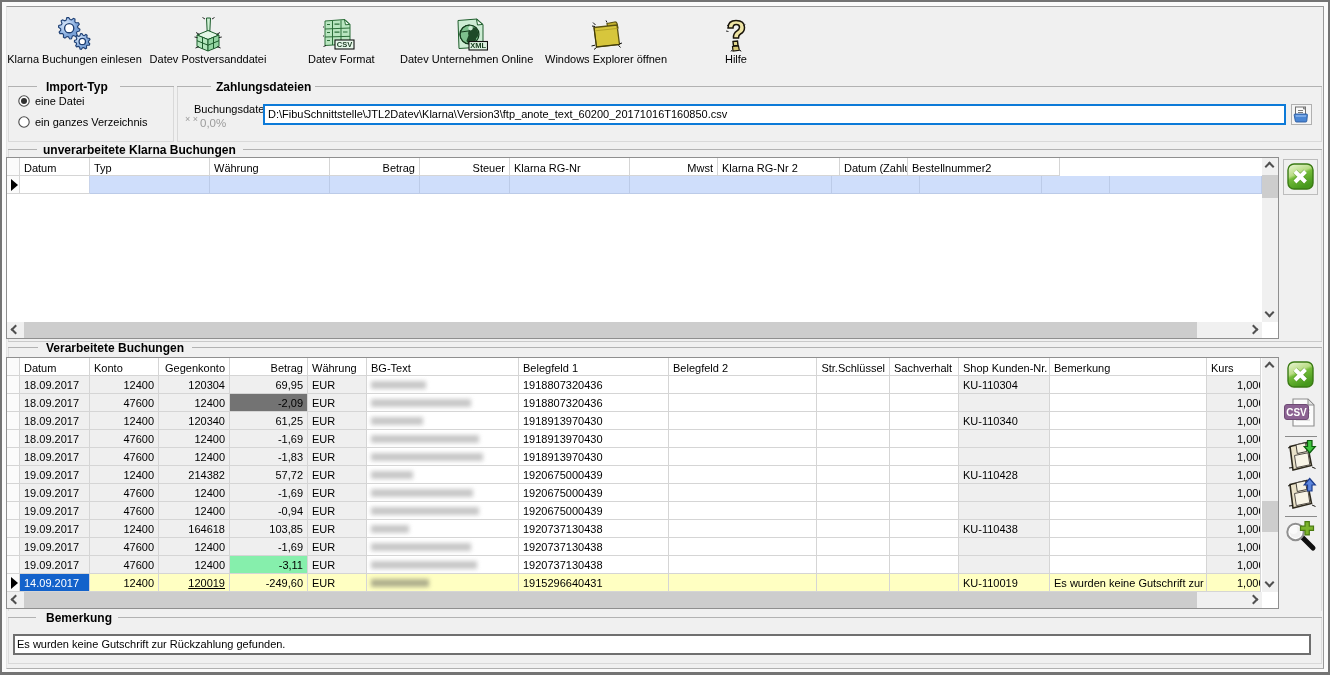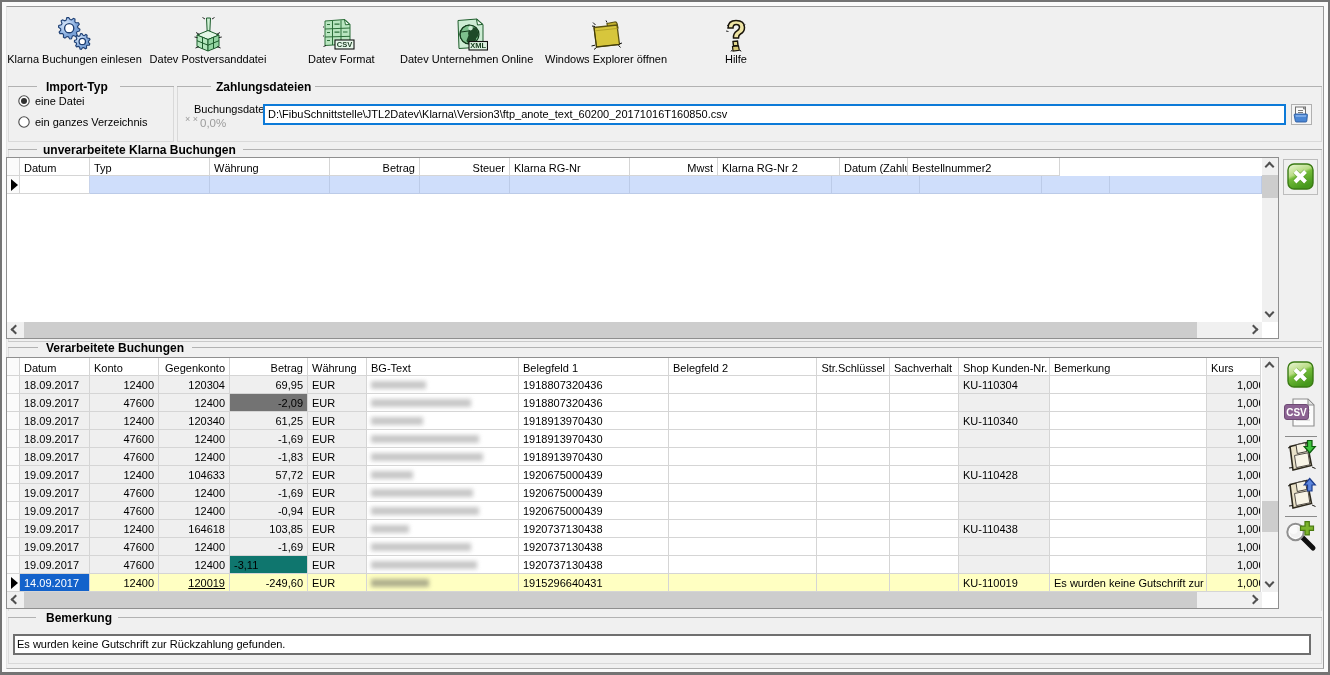--- a/index.html
+++ b/index.html
@@ -335,21 +335,21 @@
       <div class="dc" style="width:91px;background:#efefef;"></div>
       <div class="dc" style="width:157px;background:#fff;"></div>
       <div class="dc" style="width:54px;background:#efefef;">
         <span style="float:right;margin-right:-8.5px">1,000</span>
       </div>
     </div>
     <div class="row">
       <div style="width:13px;height:18px;background:#fbfbfb;border-right:1px solid #d5d5d5;border-bottom:1px solid #d5d5d5"></div>
       <div class="dc" style="width:70px;background:#efefef;">19.09.2017</div>
       <div class="dc" style="width:69px;background:#efefef;text-align:right;">12400</div>
-      <div class="dc" style="width:71px;background:#efefef;text-align:right;">104633</div>
+      <div class="dc" style="width:71px;background:#efefef;text-align:right;">214382</div>
       <div class="dc" style="width:78px;background:#efefef;text-align:right;">57,72</div>
       <div class="dc" style="width:59px;background:#efefef;">EUR</div>
       <div class="dc" style="width:152px;background:#fff;"><span style="display:inline-block;margin-top:2px;width:42px;height:8px;background:#a6a6a6;filter:blur(2px);opacity:.62"></span></div>
       <div class="dc" style="width:150px;background:#fff;">1920675000439</div>
       <div class="dc" style="width:148px;background:#fff;"></div>
       <div class="dc" style="width:73px;background:#fff;text-align:right;"></div>
       <div class="dc" style="width:69px;background:#fff;text-align:right;"></div>
       <div class="dc" style="width:91px;background:#efefef;">KU-110428</div>
       <div class="dc" style="width:157px;background:#fff;"></div>
       <div class="dc" style="width:54px;background:#efefef;">
@@ -426,21 +426,21 @@
       <div class="dc" style="width:157px;background:#fff;"></div>
       <div class="dc" style="width:54px;background:#efefef;">
         <span style="float:right;margin-right:-8.5px">1,000</span>
       </div>
     </div>
     <div class="row">
       <div style="width:13px;height:18px;background:#fbfbfb;border-right:1px solid #d5d5d5;border-bottom:1px solid #d5d5d5"></div>
       <div class="dc" style="width:70px;background:#efefef;">19.09.2017</div>
       <div class="dc" style="width:69px;background:#efefef;text-align:right;">47600</div>
       <div class="dc" style="width:71px;background:#efefef;text-align:right;">12400</div>
-      <div class="dc" style="width:78px;background:#0f766e;text-align:left;">-3,11</div>
+      <div class="dc" style="width:78px;background:#86efac;text-align:right;">-3,11</div>
       <div class="dc" style="width:59px;background:#efefef;">EUR</div>
       <div class="dc" style="width:152px;background:#fff;"><span style="display:inline-block;margin-top:2px;width:106px;height:8px;background:#a6a6a6;filter:blur(2px);opacity:.62"></span></div>
       <div class="dc" style="width:150px;background:#fff;">1920737130438</div>
       <div class="dc" style="width:148px;background:#fff;"></div>
       <div class="dc" style="width:73px;background:#fff;text-align:right;"></div>
       <div class="dc" style="width:69px;background:#fff;text-align:right;"></div>
       <div class="dc" style="width:91px;background:#efefef;"></div>
       <div class="dc" style="width:157px;background:#fff;"></div>
       <div class="dc" style="width:54px;background:#efefef;">
         <span style="float:right;margin-right:-8.5px">1,000</span>

